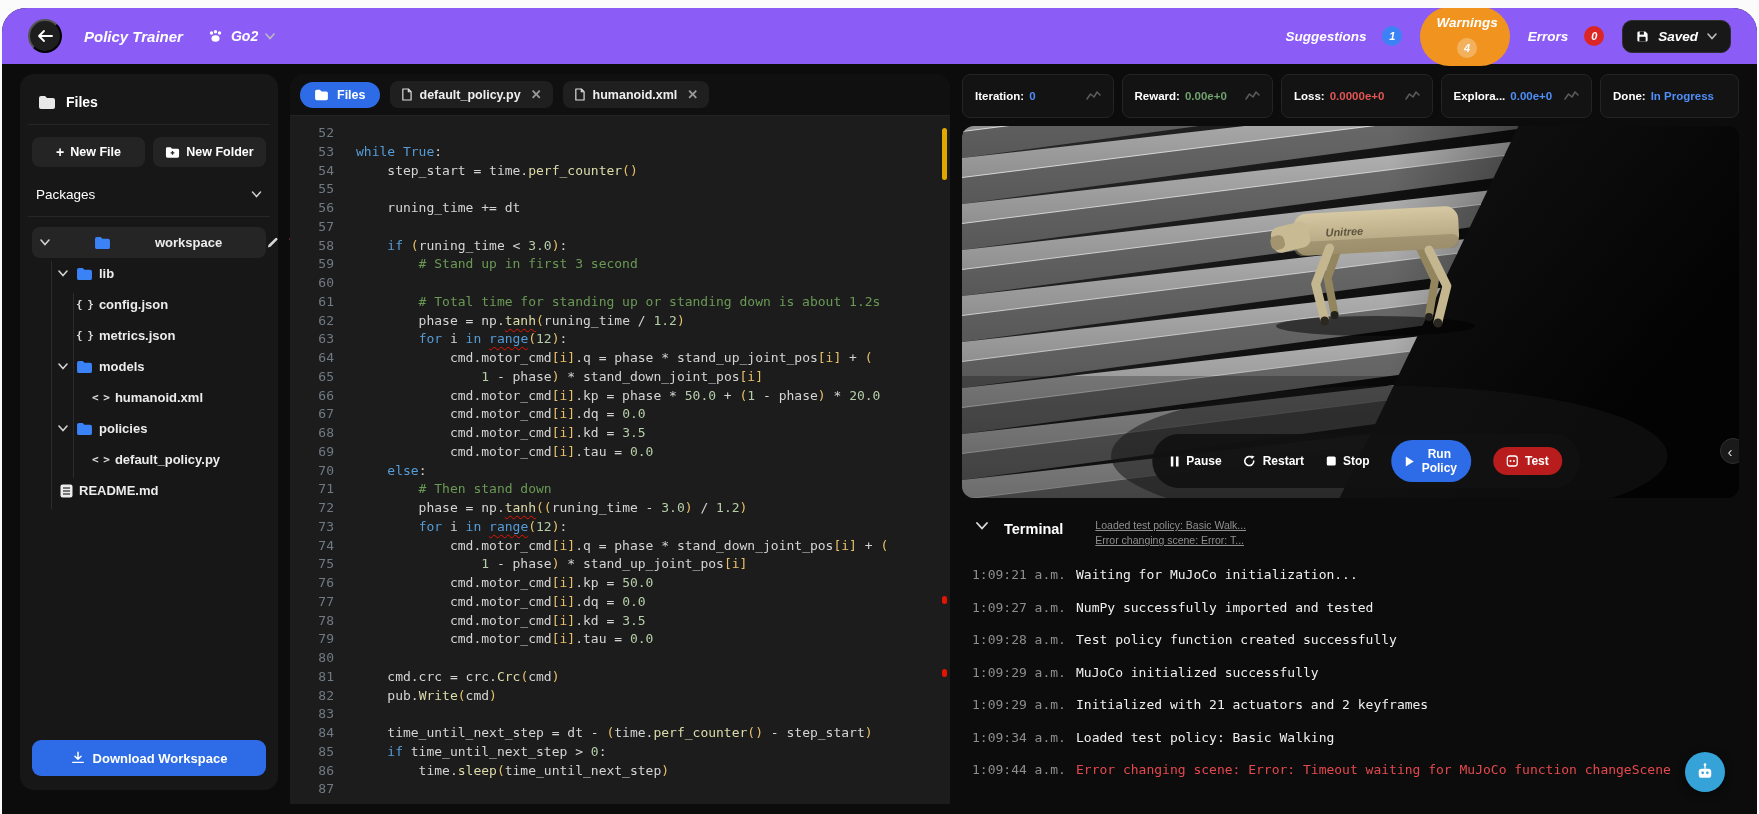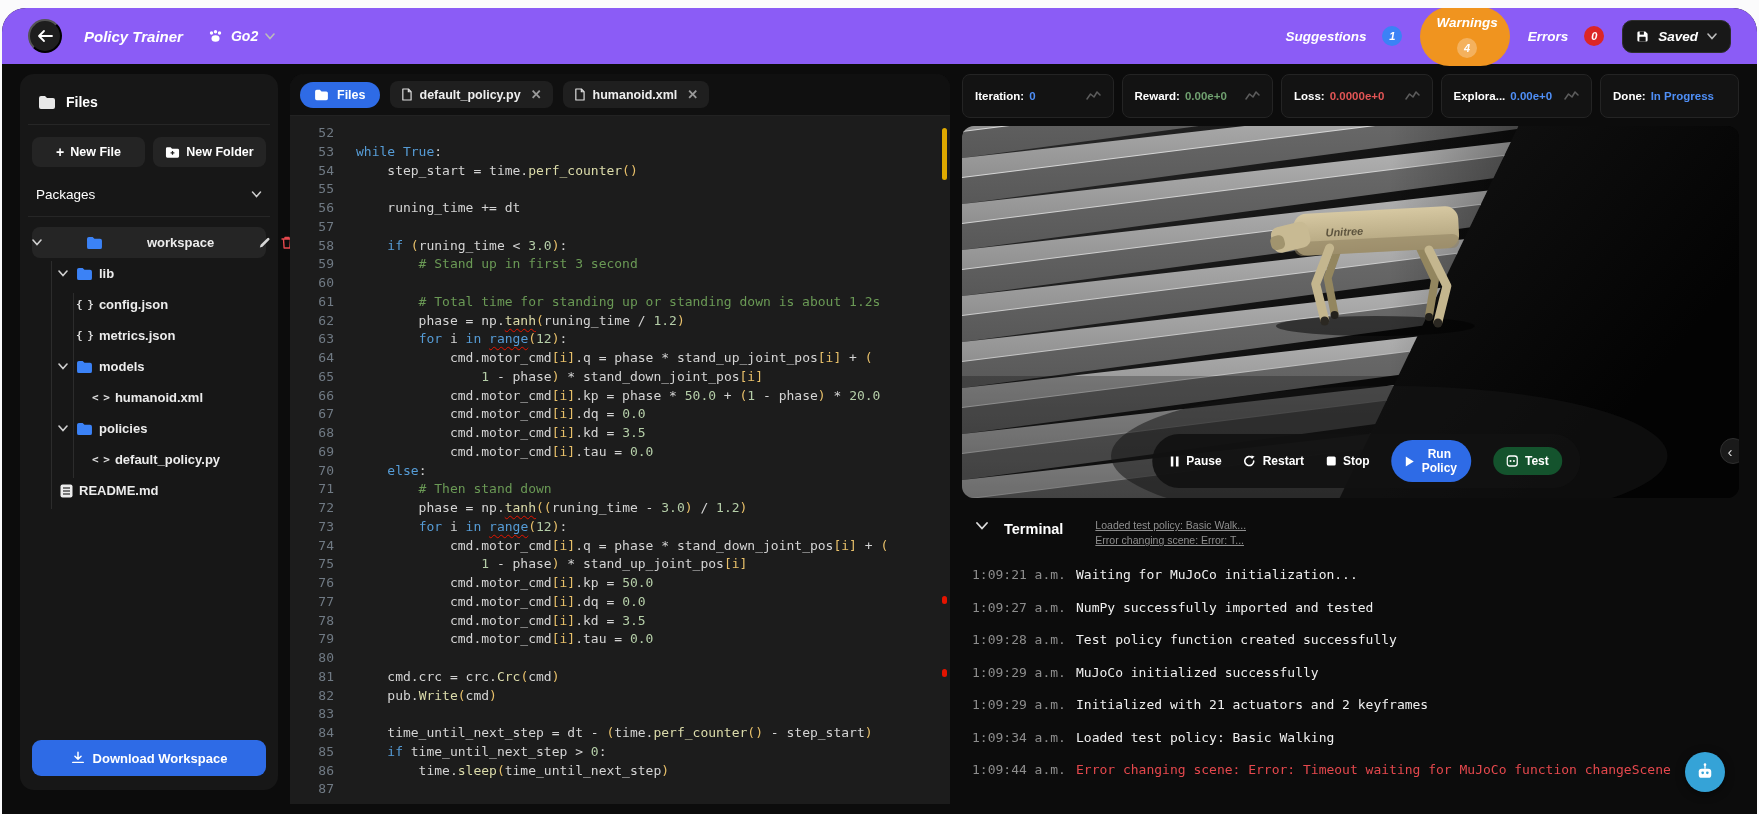--- a/index.html
+++ b/index.html
@@ -66,21 +66,21 @@
   .metrics { display:flex; gap:8px; height:44px; flex:none; }
   .metric-card { flex:1; background:#131313; border:1px solid #242424; border-radius:8px; display:flex; align-items:center; justify-content:space-between; padding:0 12px; cursor:pointer; }
   .metric-card .mtxt { font-size:11.5px; font-weight:700; color:#fff; white-space:nowrap; }
   .metric-card .mval { margin-left:5px; }
 
   .viewport { position:relative; height:372px; flex:none; border-radius:12px; overflow:hidden; background:#000; }
   .viewport svg.scene { position:absolute; inset:0; width:100%; height:100%; }
   .controls { position:absolute; left:52%; transform:translateX(-50%); bottom:10px; display:flex; align-items:center; gap:22px; background:rgba(17,17,17,.93); border-radius:999px; padding:6px 18px; }
   .ctl { display:flex; align-items:center; gap:7px; color:#fff; font-size:12px; font-weight:700; cursor:pointer; background:none; border:none; font-family:inherit; }
   .ctl-run { background:#2e6be6; border-radius:999px; padding:7px 14px; }
-  .ctl-test { background:#14532d; border-radius:999px; padding:7px 13px; }
+  .ctl-test { background:#b91c1c; border-radius:999px; padding:7px 13px; }
   .collapse-btn { position:absolute; right:-7px; top:312px; width:26px; height:26px; border-radius:50%; background:#1a1a1a; border:1px solid #303030; color:#ddd; font-size:15px; display:flex; align-items:center; justify-content:center; padding-right:6px; cursor:pointer; }
 
   .terminal { flex:1; padding:4px 4px 0 10px; overflow:hidden; }
   .term-head { display:flex; align-items:flex-start; gap:16px; padding:8px 0 10px 4px; }
   .term-title { color:#fff; font-size:14.5px; font-weight:700; margin-top:3px; }
   .term-chev { color:#ddd; margin-top:4px; cursor:pointer; }
   .term-preview { margin-left:16px; color:#8f8f8f; font-size:10.5px; line-height:1.45; max-width:250px; }
   .term-preview div { white-space:nowrap; overflow:hidden; text-overflow:ellipsis;text-decoration:underline; }
   .term-logs { font-family:"DejaVu Sans Mono", monospace; font-size:13px; }
   .log-row { display:flex; height:32.5px; align-items:center; }
@@ -184,21 +184,21 @@
         <span>
           <svg width="11" height="7" viewBox="0 0 10 7">
               <polyline points="1,1 5,5.5 9,1" stroke="#ccc" stroke-width="1.5" fill="none" stroke-linecap="round"></polyline>
             </svg>
         </span>
       </div>
       <div class="sb-div"></div>
       <div class="tree">
         <div class="tree-guide" style="left:19px; top:34px; height:248px;"></div>
         <div class="tree-guide" style="left:41px; top:66px; height:185px;"></div>
-      <div class="tree-row selected" style=" gap: 44px;">
+      <div class="tree-row selected" style="padding-left: 8px; gap: 44px;">
             <span class="chev">
               <svg width="10" height="7" viewBox="0 0 10 7">
                 <polyline points="1,1 5,5.5 9,1" stroke="#cfcfcf" stroke-width="1.6" fill="none" stroke-linecap="round"></polyline>
               </svg>
             </span>
             <span>
               <svg width="17" height="14" viewBox="0 0 18 15">
                 <path d="M1 3 a2 2 0 0 1 2 -2 h4 l2 2 h6 a2 2 0 0 1 2 2 v7 a2 2 0 0 1 -2 2 h-12 a2 2 0 0 1 -2 -2 z" fill="#3b82f6"></path>
               </svg>
             </span>

